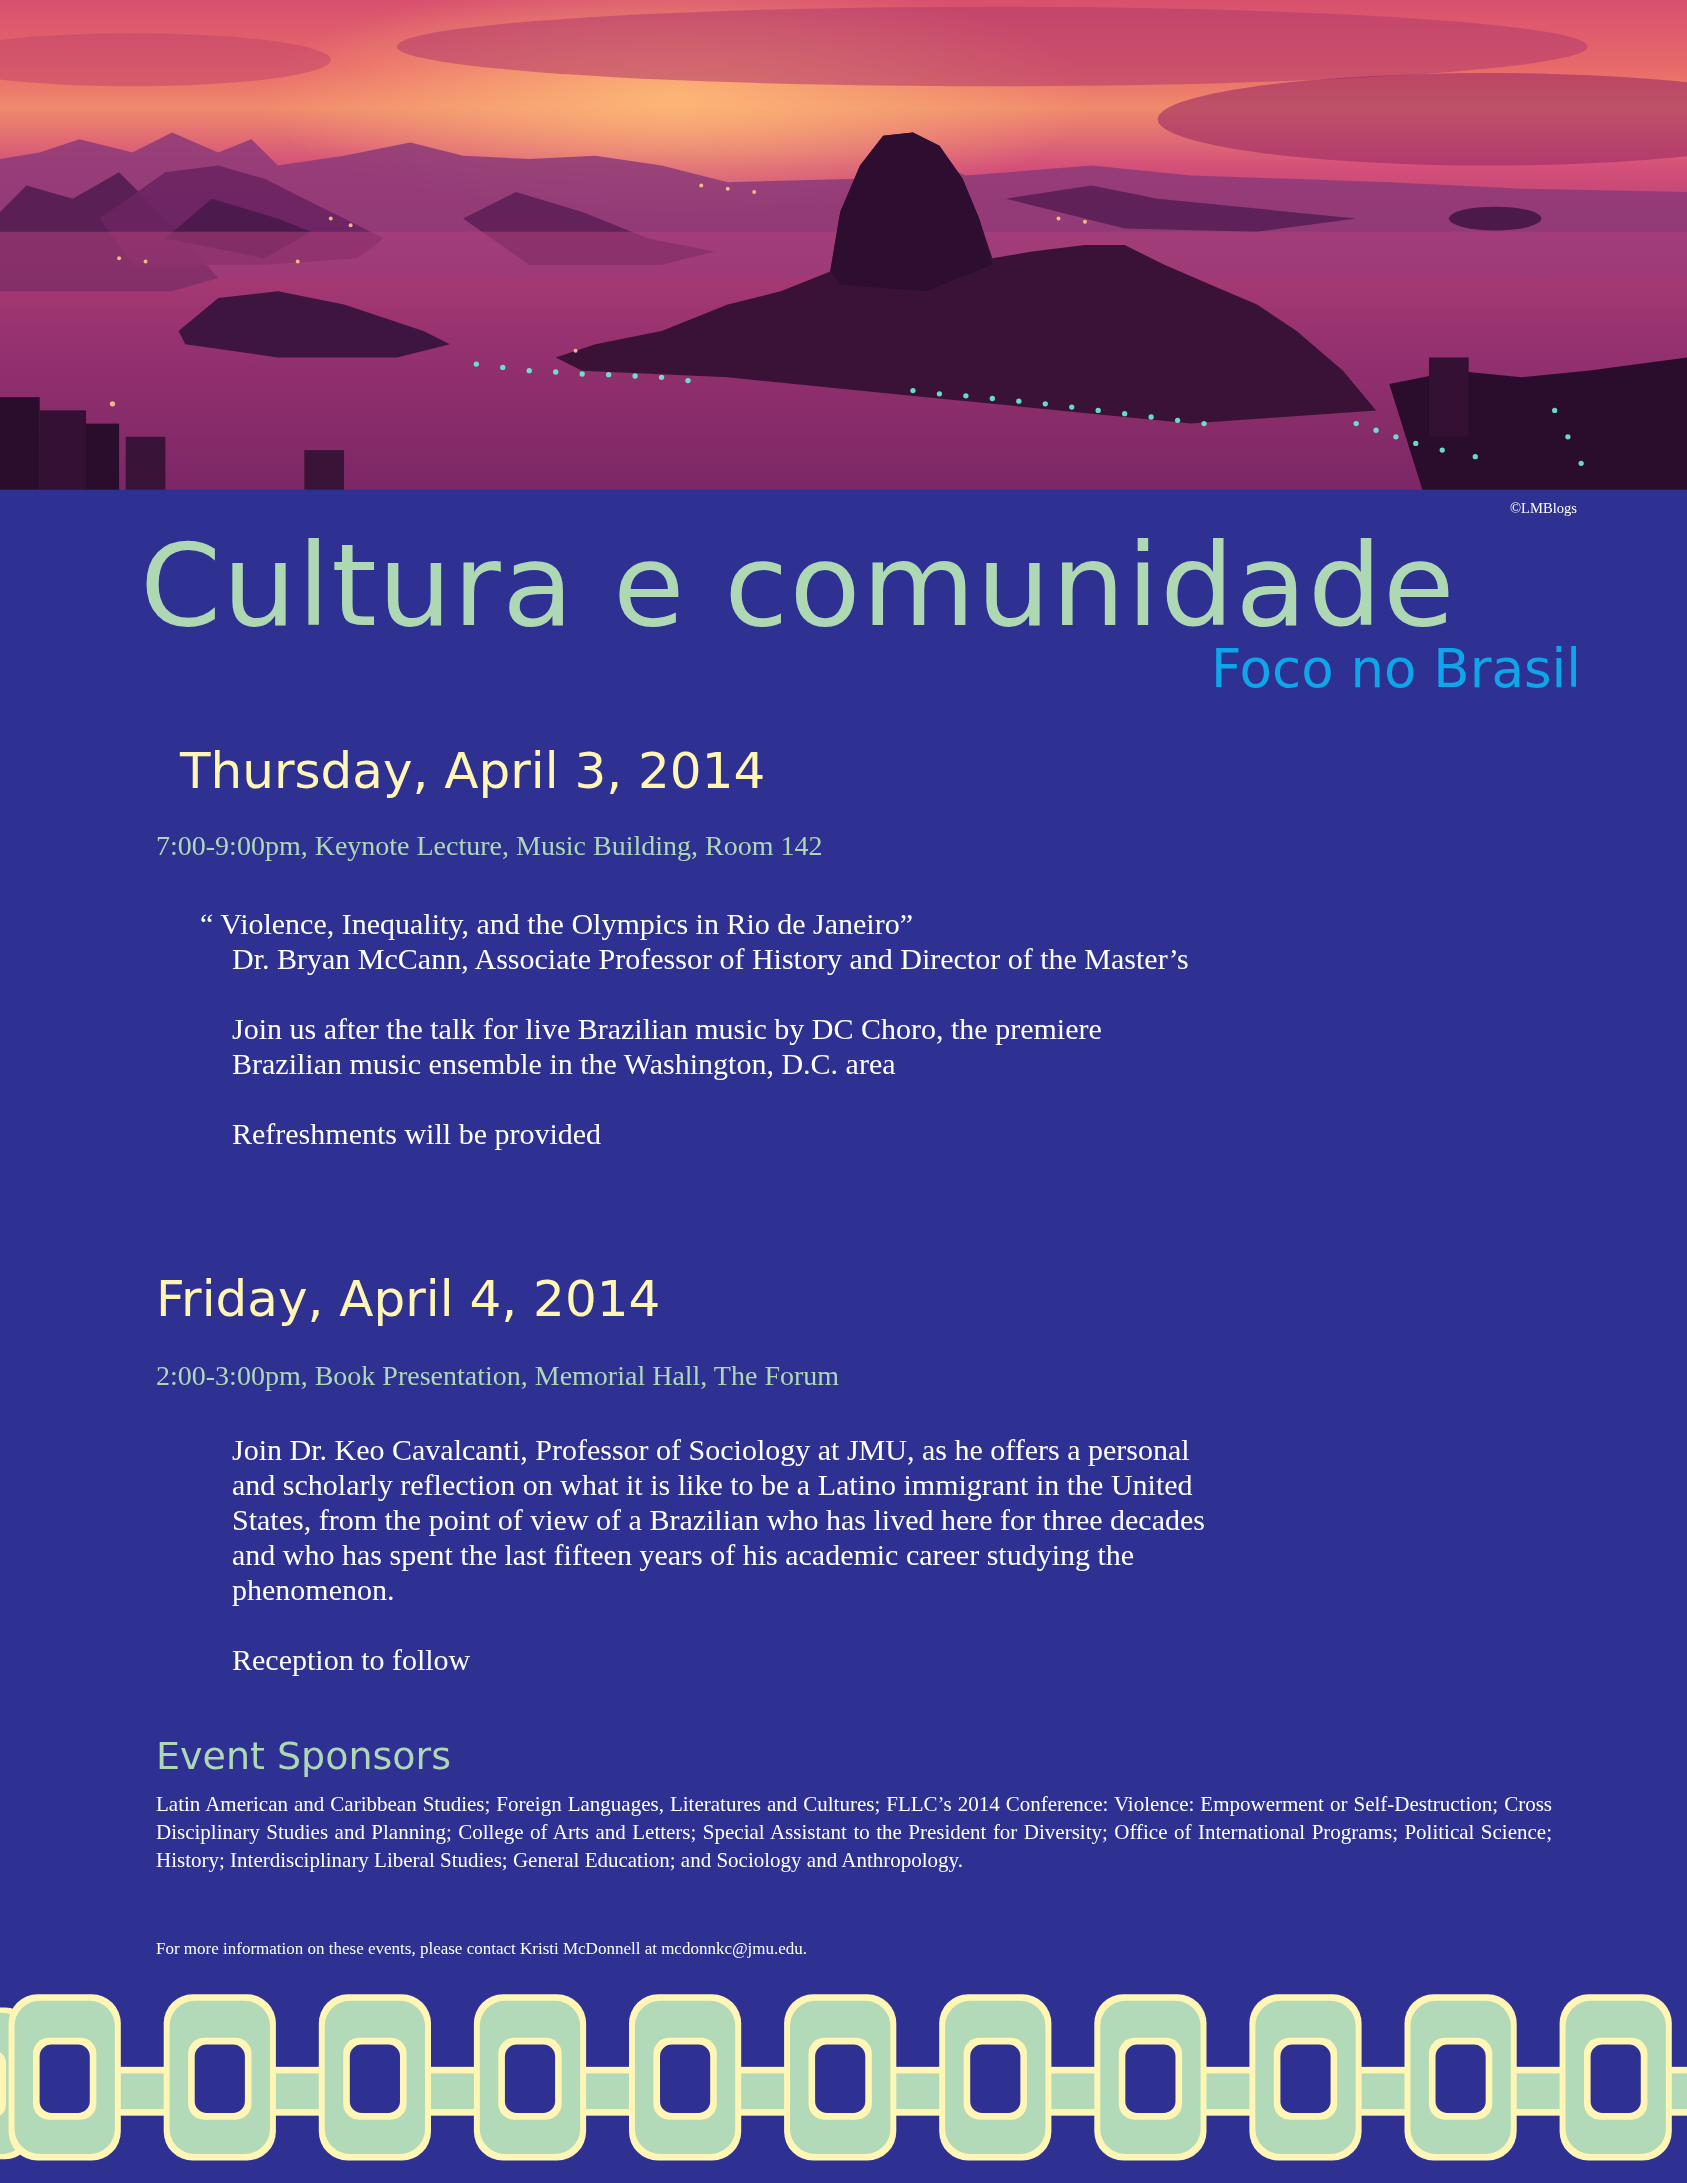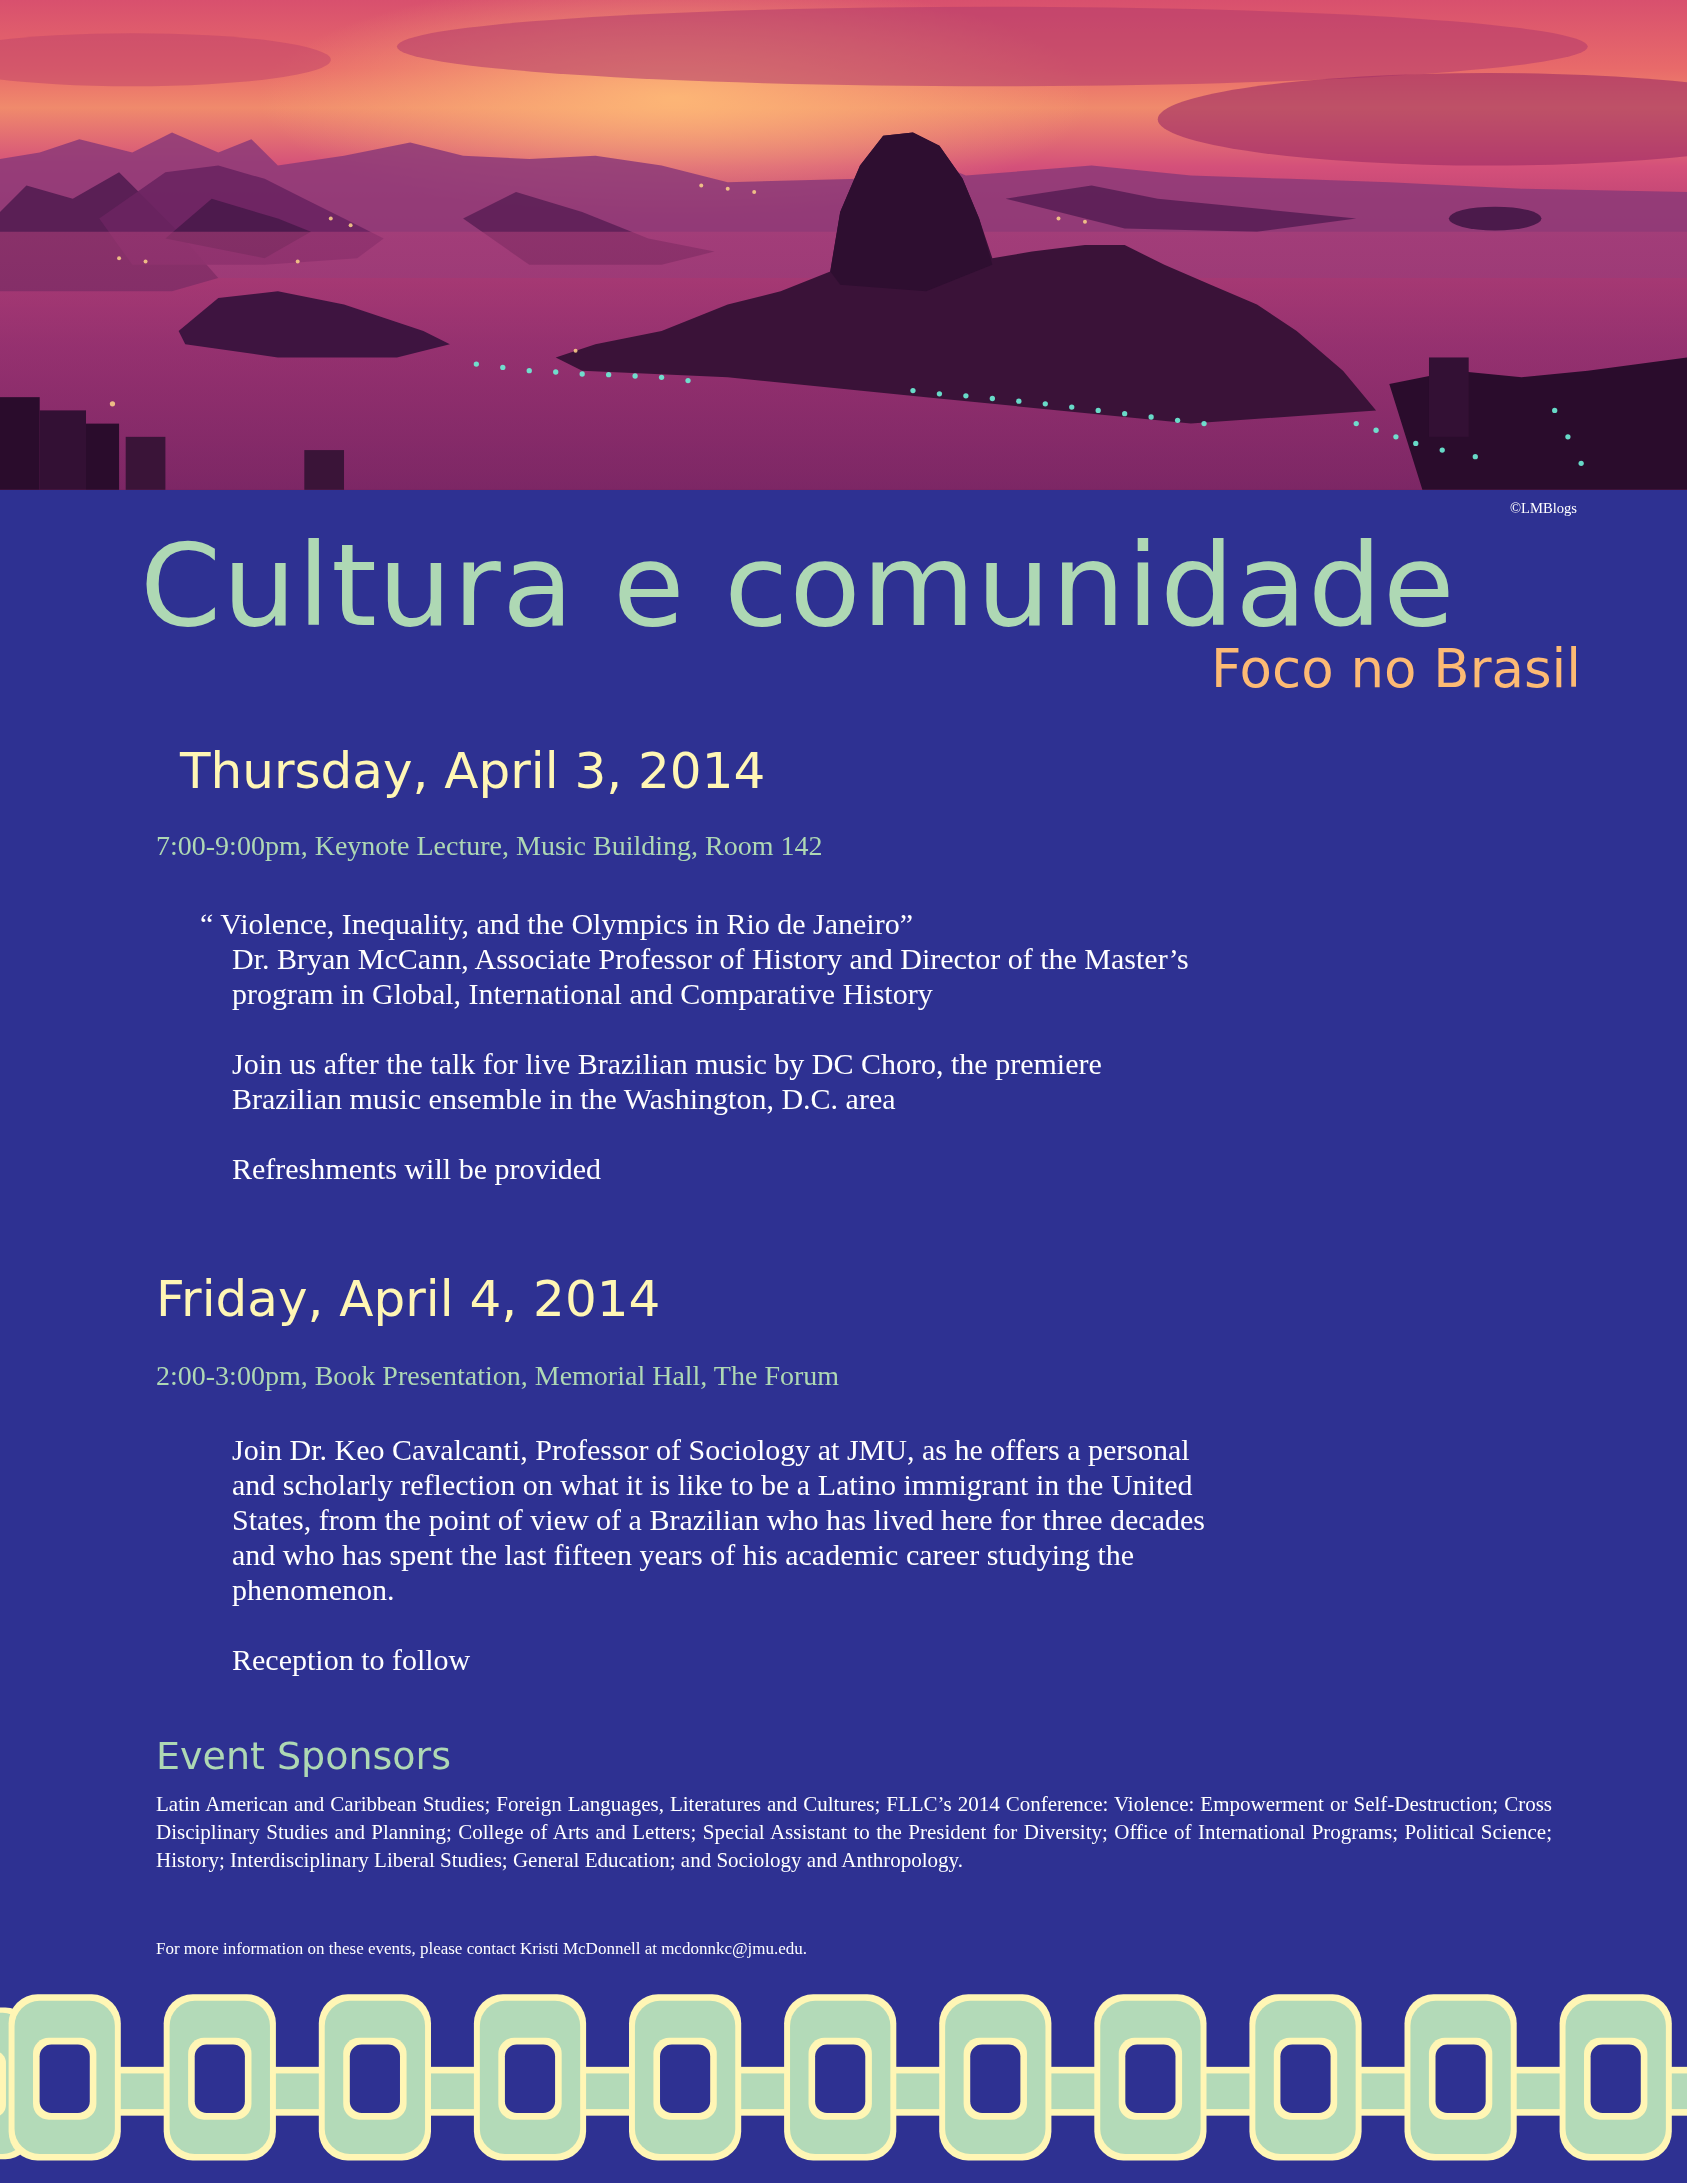--- a/index.html
+++ b/index.html
@@ -25,21 +25,21 @@
     }
     .title {
       position: absolute; left: 140px; top: 529px;
       color: #AED8B4; font-size: 114px; line-height: 1;
       font-family: "DejaVu Sans", sans-serif; font-weight: normal;
       letter-spacing: 1.3px; white-space: nowrap;
       transform: scaleX(1.02); transform-origin: left;
     }
     .subtitle {
       position: absolute; right: 106px; top: 642px;
-      color: #fdba74; font-size: 53px; line-height: 1;
+      color: #0ea5e9; font-size: 53px; line-height: 1;
       font-family: "DejaVu Sans", sans-serif; white-space: nowrap;
     }
     .date {
       position: absolute; left: 156px;
       color: #FFF6B5; font-size: 50px; line-height: 1;
       font-family: "DejaVu Sans", sans-serif; white-space: nowrap;
     }
     .session {
       position: absolute; left: 156px;
       color: #AED8B4; font-size: 28px; line-height: 1;
@@ -164,21 +164,20 @@
 
 <h1 class="title" style="margin:0;">Cultura e comunidade</h1>
 <div class="subtitle">Foco no Brasil</div>
 
 <section>
   <div class="date" style="top:746px;margin-left:24px;">Thursday, April 3, 2014</div>
   <div class="session" style="top:832px;">7:00-9:00pm, Keynote Lecture, Music Building, Room 142</div>
   <div class="body-block" style="top:906px;">
     <p class="quote-line">“ Violence, Inequality, and the Olympics in Rio de Janeiro”</p>
     <p>Dr. Bryan McCann, Associate Professor of History and Director of the Master’s</p>
-    <p>program in Global, International and Comparative History</p>
     <p style="height:35px;"></p>
     <p>Join us after the talk for live Brazilian music by DC Choro, the premiere</p>
     <p>Brazilian music ensemble in the Washington, D.C. area</p>
     <p style="height:35px;"></p>
     <p>Refreshments will be provided</p>
   </div>
 </section>
 
 <section>
   <div class="date" style="top:1274px;">Friday, April 4, 2014</div>

